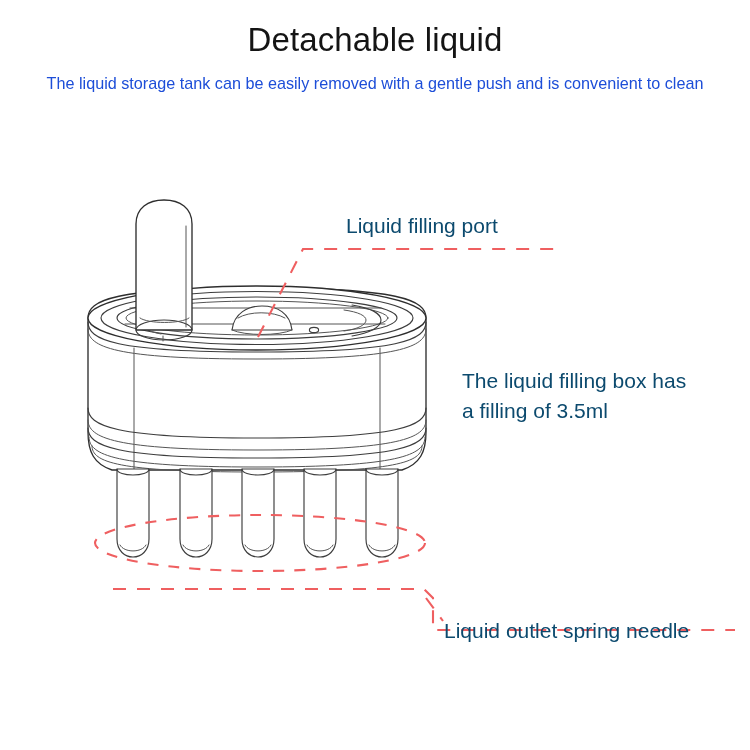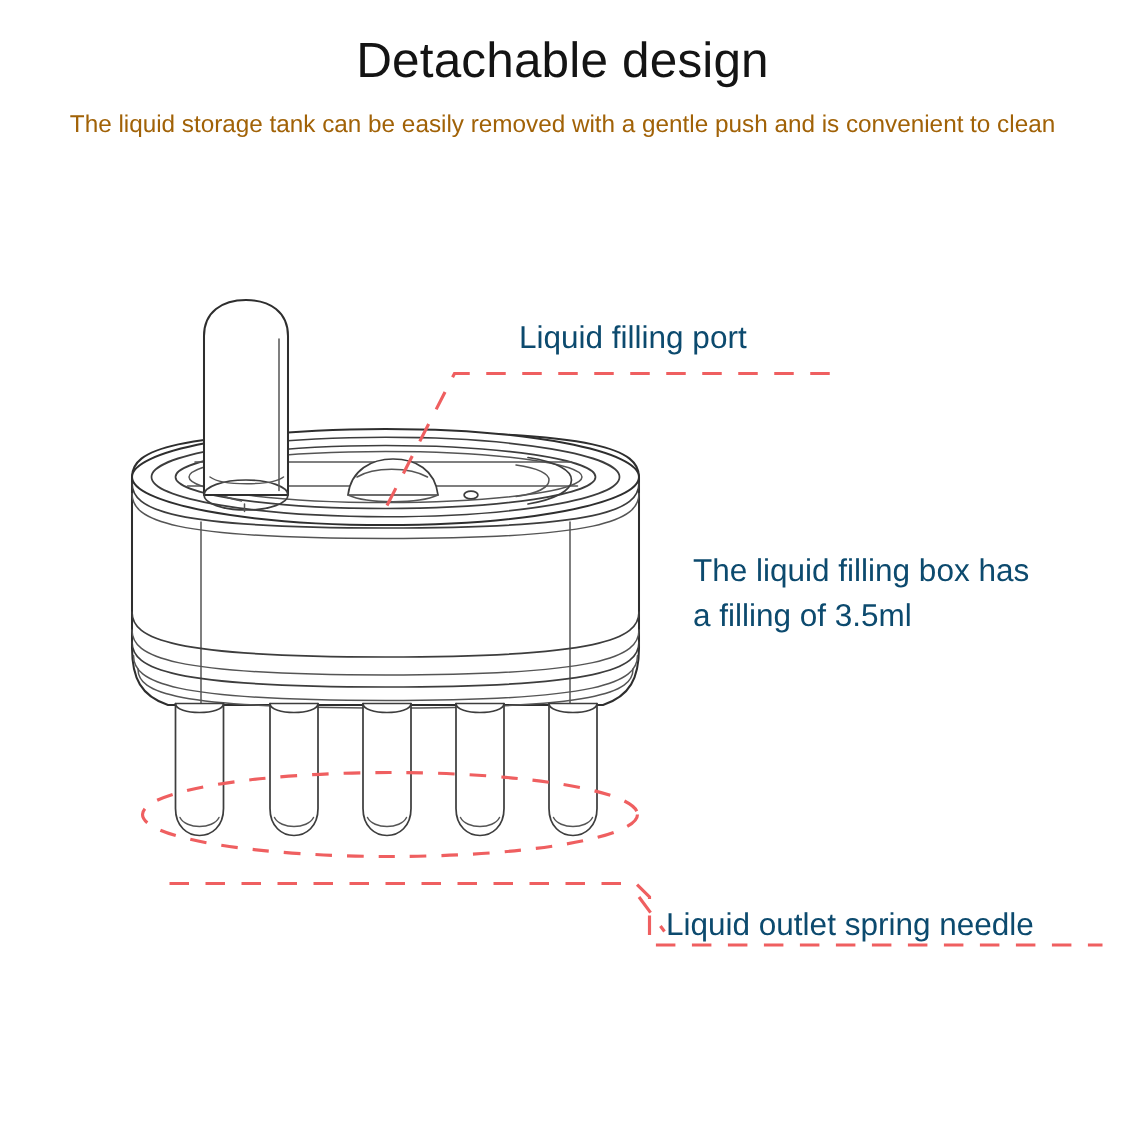--- a/index.html
+++ b/index.html
@@ -38,21 +38,21 @@
     letter-spacing: 0.1px;
     color: #141414;
   }
   #page-subtitle {
     margin: 0;
     padding-top: 13px;
     text-align: center;
     font-size: 16.2px;
     font-weight: 400;
     line-height: 1.45;
-    color: #a16207;
+    color: #1d4ed8;
     padding-left: 22px;
     padding-right: 22px;
   }
 
   
   #illustration {
     position: absolute;
     left: 0;
     top: 0;
     width: 750px;
@@ -79,30 +79,30 @@
   }
   #label-capacity {
     left: 462px;
     top: 366px;
     white-space: normal;
     width: 252px;
     line-height: 30px;
   }
   #label-spring-needle {
     left: 444px;
-    top: 602px;
+    top: 616px;
   }
 </style>
 </head>
 <body>
 
 <div id="page">
 
   <div id="header-block">
-    <h1 id="page-title">Detachable design</h1>
+    <h1 id="page-title">Detachable liquid</h1>
     <p id="page-subtitle">The liquid storage tank can be easily removed with a gentle push and is convenient to clean</p>
   </div>
 
   <div id="illustration">
     <svg viewBox="0 0 750 750" xmlns="http://www.w3.org/2000/svg">
       <defs>
         <style>
           .ln   { fill:none; stroke:#2e2e2e; stroke-width:1.35; stroke-linecap:round; stroke-linejoin:round; }
           .ln2  { fill:none; stroke:#3d3d3d; stroke-width:1.15; stroke-linecap:round; stroke-linejoin:round; }
           .lnt  { fill:none; stroke:#555555; stroke-width:1.0;  stroke-linecap:round; stroke-linejoin:round; }

